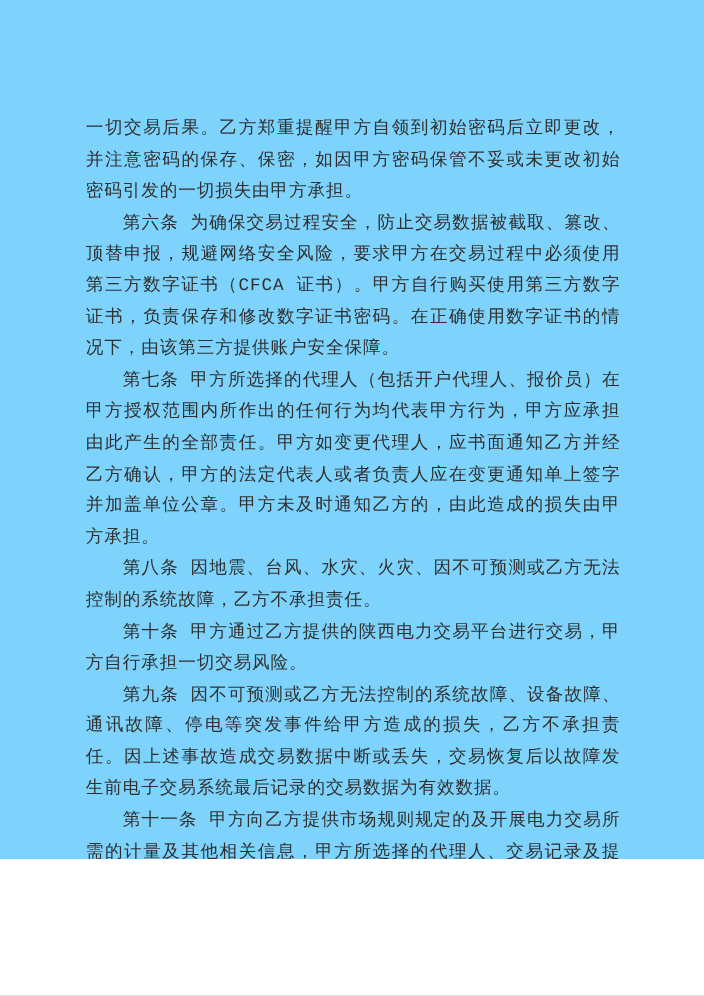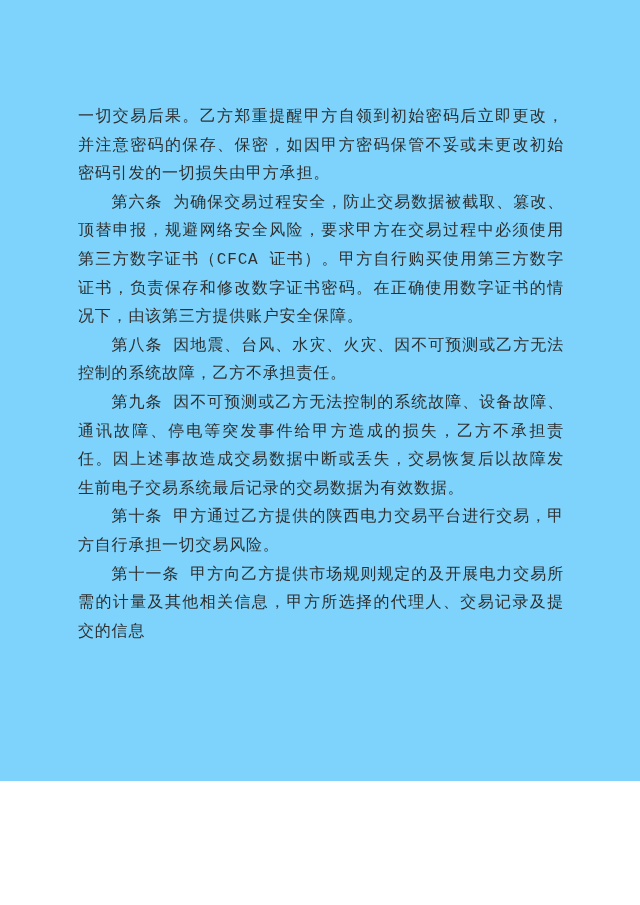--- a/index.html
+++ b/index.html
@@ -52,25 +52,26 @@
 </head>
 <body>
 
 <div class="page">
 
   <div class="content">
     <p class="para no-indent">一切交易后果。乙方郑重提醒甲方自领到初始密码后立即更改，并注意密码的保存、保密，如因甲方密码保管不妥或未更改初始密码引发的一切损失由甲方承担。</p>
 
     <p class="para">第六条  为确保交易过程安全，防止交易数据被截取、篡改、顶替申报，规避网络安全风险，要求甲方在交易过程中必须使用第三方数字证书（CFCA 证书）。甲方自行购买使用第三方数字证书，负责保存和修改数字证书密码。在正确使用数字证书的情况下，由该第三方提供账户安全保障。</p>
 
+    <p class="para">第七条  甲方所选择的代理人（包括开户代理人、报价员）在甲方授权范围内所作出的任何行为均代表甲方行为，甲方应承担由此产生的全部责任。甲方如变更代理人，应书面通知乙方并经乙方确认，甲方的法定代表人或者负责人应在变更通知单上签字并加盖单位公章。甲方未及时通知乙方的，由此造成的损失由甲方承担。</p>
 
     <p class="para">第八条  因地震、台风、水灾、火灾、因不可预测或乙方无法控制的系统故障，乙方不承担责任。</p>
 
+    <p class="para">第十条  甲方通过乙方提供的陕西电力交易平台进行交易，甲方自行承担一切交易风险。</p>
+
     <p class="para">第九条  因不可预测或乙方无法控制的系统故障、设备故障、通讯故障、停电等突发事件给甲方造成的损失，乙方不承担责任。因上述事故造成交易数据中断或丢失，交易恢复后以故障发生前电子交易系统最后记录的交易数据为有效数据。</p>
-
-    <p class="para">第十条  甲方通过乙方提供的陕西电力交易平台进行交易，甲方自行承担一切交易风险。</p>
 
     <p class="para">第十一条  甲方向乙方提供市场规则规定的及开展电力交易所需的计量及其他相关信息，甲方所选择的代理人、交易记录及提交的信息</p>
   </div>
 
   <div class="footer">— 33 —</div>
 
 </div>
 
 </body></html>

